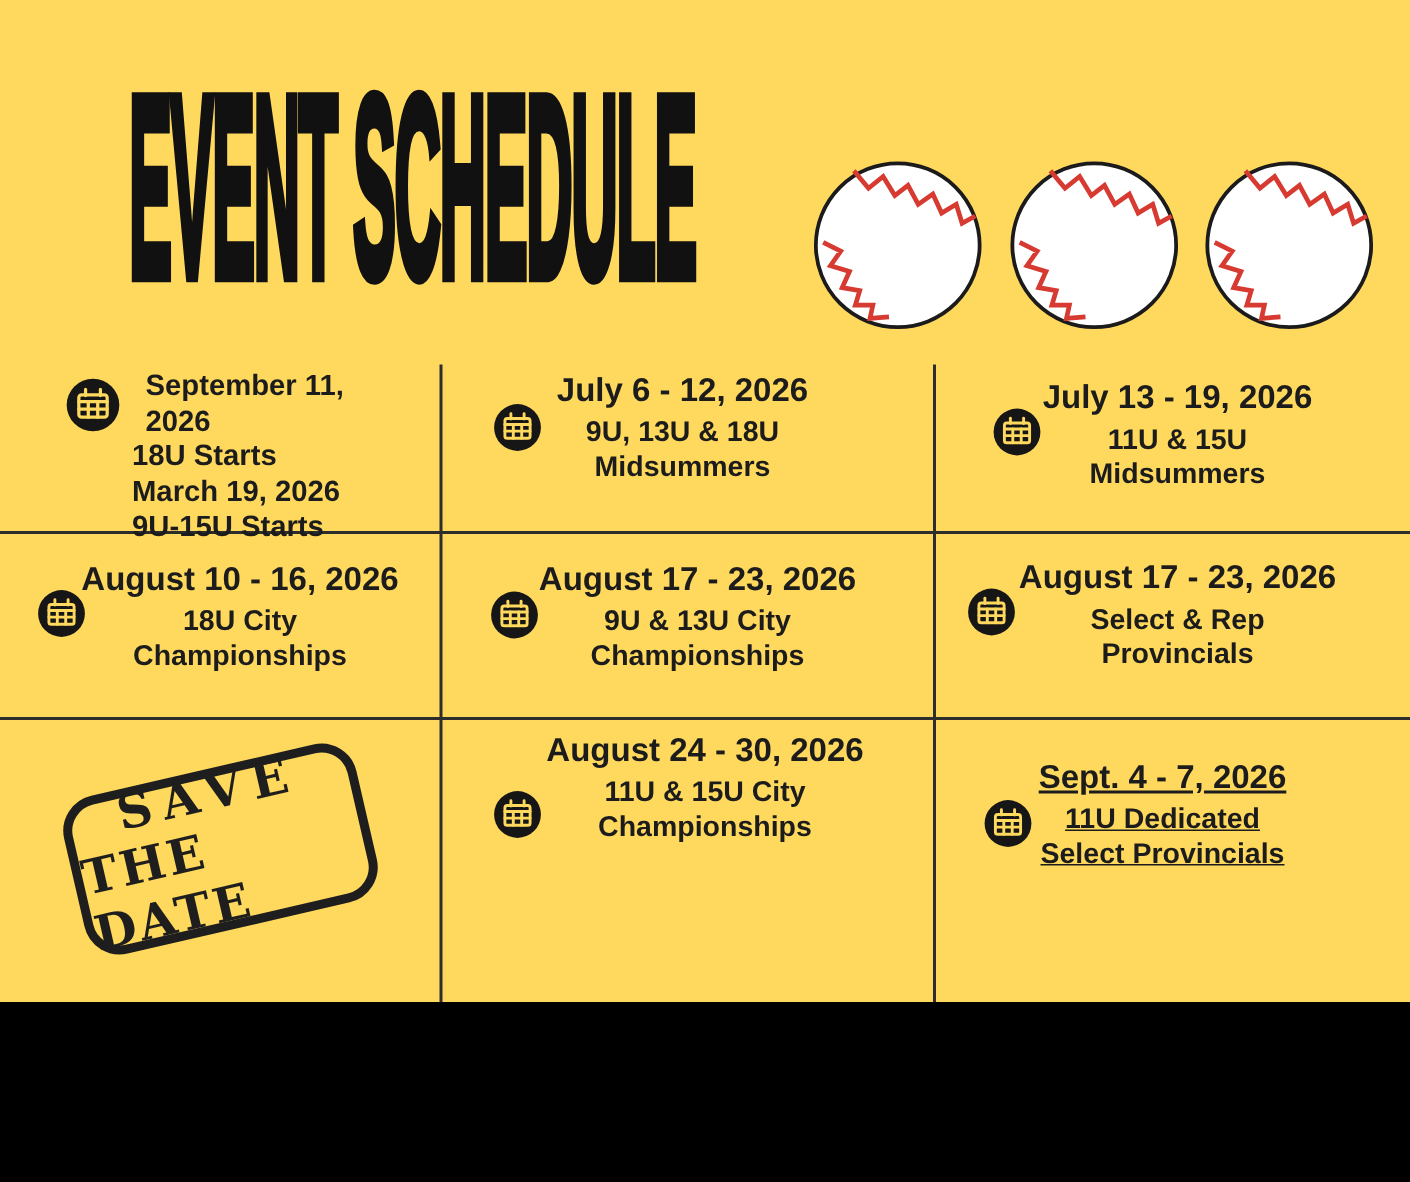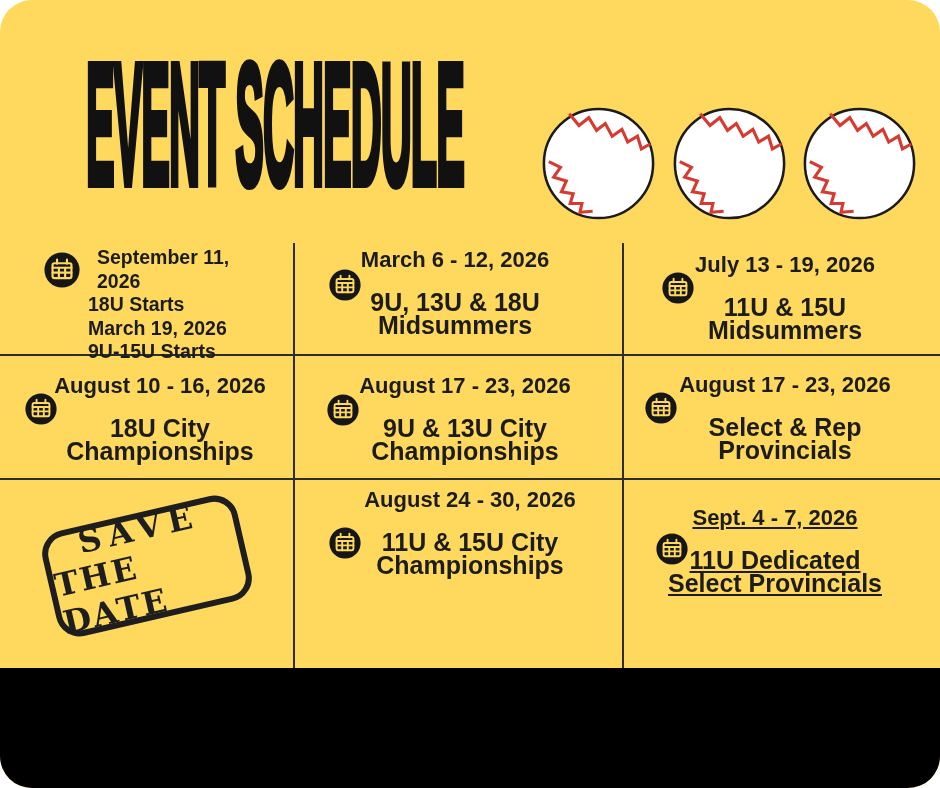--- a/index.html
+++ b/index.html
@@ -1,19 +1,19 @@
 <!DOCTYPE html>
 <html><head>
 <meta charset="utf-8">
 <style>
   html,body { margin:0; padding:0; }
   #poster {
     position:relative; width:940px; height:788px; overflow:hidden;
     background:#ffd95e; color:#1c1c1c;
-    font-family:"Liberation Sans", sans-serif; font-weight:bold;border-radius:32px;
+    font-family:"Liberation Sans", sans-serif; font-weight:bold;
   }
   .abs { position:absolute; }
 
   
   #title-svg { position:absolute; left:84px; top:62px; width:420px; height:140px; overflow:visible; }
 
   
   .ball { position:absolute; top:105px; width:117px; height:117px; }
   #ball-1 { left:540px; } #ball-2 { left:671px; } #ball-3 { left:801px; }
 
@@ -23,21 +23,21 @@
   .vline { position:absolute; top:243px; width:2px; height:425px; background:#2d2d2d; }
   #vline-1 { left:293px; } #vline-2 { left:622px; }
 
   
   #footer-bar { position:absolute; left:0; top:668px; width:940px; height:120px; background:#000; }
 
   
   .cal { position:absolute; width:32px; height:32px; }
   .cell-text { position:absolute; text-align:center; }
   .cell-title { font-size:22px; line-height:26px; }
-  .sub { margin-top:18px; font-size:25px; line-height:23px; }
+  .sub { margin-top:4px; font-size:19px; line-height:23px; }
   .sub .line { min-height:23px; }
 
   
   #c1-icon { left:44px; top:252px; width:36px; height:36px; }
   #c1-text { left:88px; top:246px; width:170px; text-align:left; font-size:19.5px; line-height:23.5px; }
   #c1-text .line:first-child { padding-left:9px; }
 
   #c2-icon { left:329px; top:269px; }
   #c2-text { left:330px; top:247px; width:250px; }
 
@@ -123,21 +123,21 @@
     <div class="line">September 11, 2026</div>
     <div class="line">18U Starts</div>
     <div class="line">March 19, 2026</div>
     <div class="line">9U-15U Starts</div>
   </div>
 
   <svg id="c2-icon" class="cal">
       <use href="#sym-calendar"></use>
     </svg>
   <div id="c2-text" class="cell-text">
-    <div class="cell-title">March 6 - 12, 2026</div>
+    <div class="cell-title">July 6 - 12, 2026</div>
     <div class="sub">
       <div class="line">9U, 13U &amp; 18U</div>
       <div class="line">Midsummers</div>
     </div>
   </div>
 
   <svg id="c3-icon" class="cal">
       <use href="#sym-calendar"></use>
     </svg>
   <div id="c3-text" class="cell-text">

